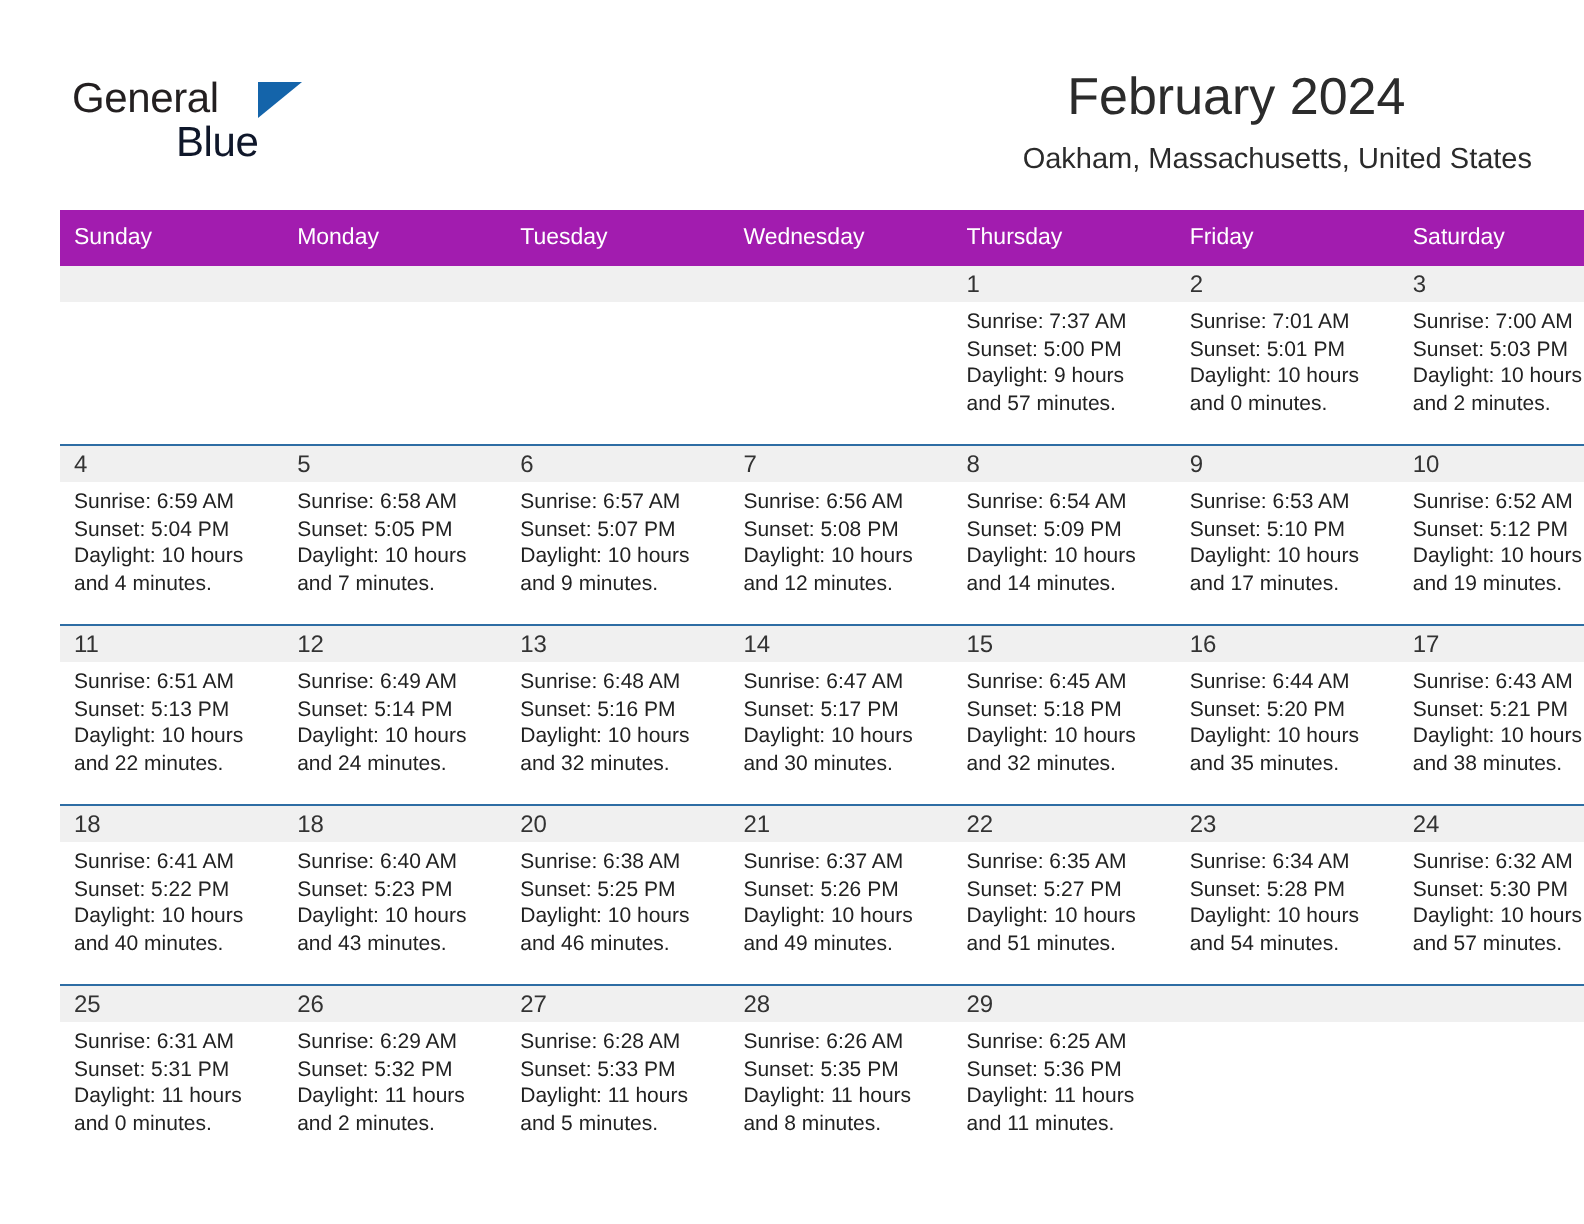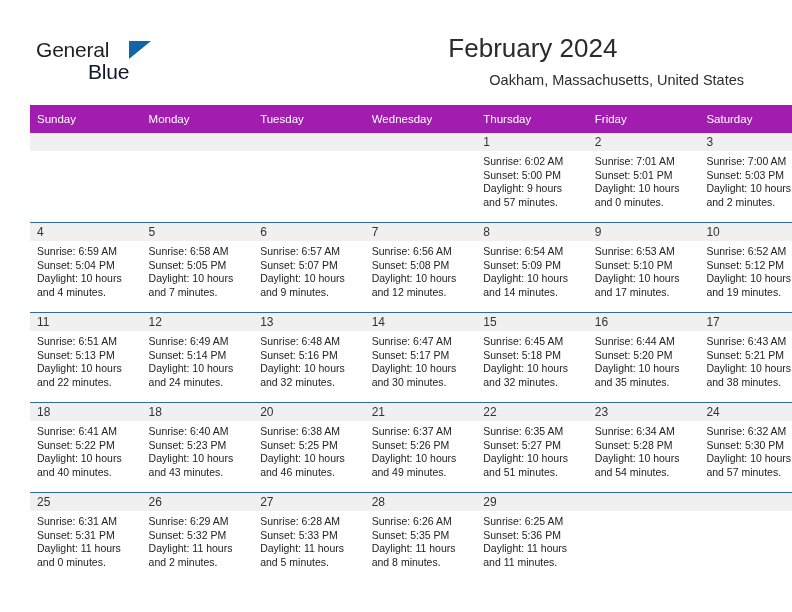--- a/index.html
+++ b/index.html
@@ -59,23 +59,23 @@
     left: 52px;
     top: 22px;
     font-size: 21px;
     letter-spacing: -0.2px;
     color: #0f172a;
     font-family: "Liberation Sans", sans-serif;
     text-align: center;
   }
   .title-block {
     position: absolute;
-    right: 48px;
+    right: 26px;
     top: 32px;
-    text-align: left;
+    text-align: center;
   }
   .month-title {
     font-size: 26px;
     color: #2b2b2b;
     line-height: 32px;
     white-space: nowrap;
   }
   .location {
     margin-top: 7px;
     font-size: 14.5px;
@@ -185,21 +185,21 @@
           </td>
           <td>
             <div class="daynum-band empty"></div>
           </td>
           <td>
             <div class="daynum-band empty"></div>
           </td>
           <td>
             <div class="daynum-band">1</div>
             <div class="cell-body">
-              <div>Sunrise: 6:02 AM</div>
+              <div>Sunrise: 7:37 AM</div>
               <div>Sunset: 5:00 PM</div>
               <div>Daylight: 9 hours</div>
               <div>and 57 minutes.</div>
             </div>
           </td>
           <td>
             <div class="daynum-band">2</div>
             <div class="cell-body">
               <div>Sunrise: 7:01 AM</div>
               <div>Sunset: 5:01 PM</div>

